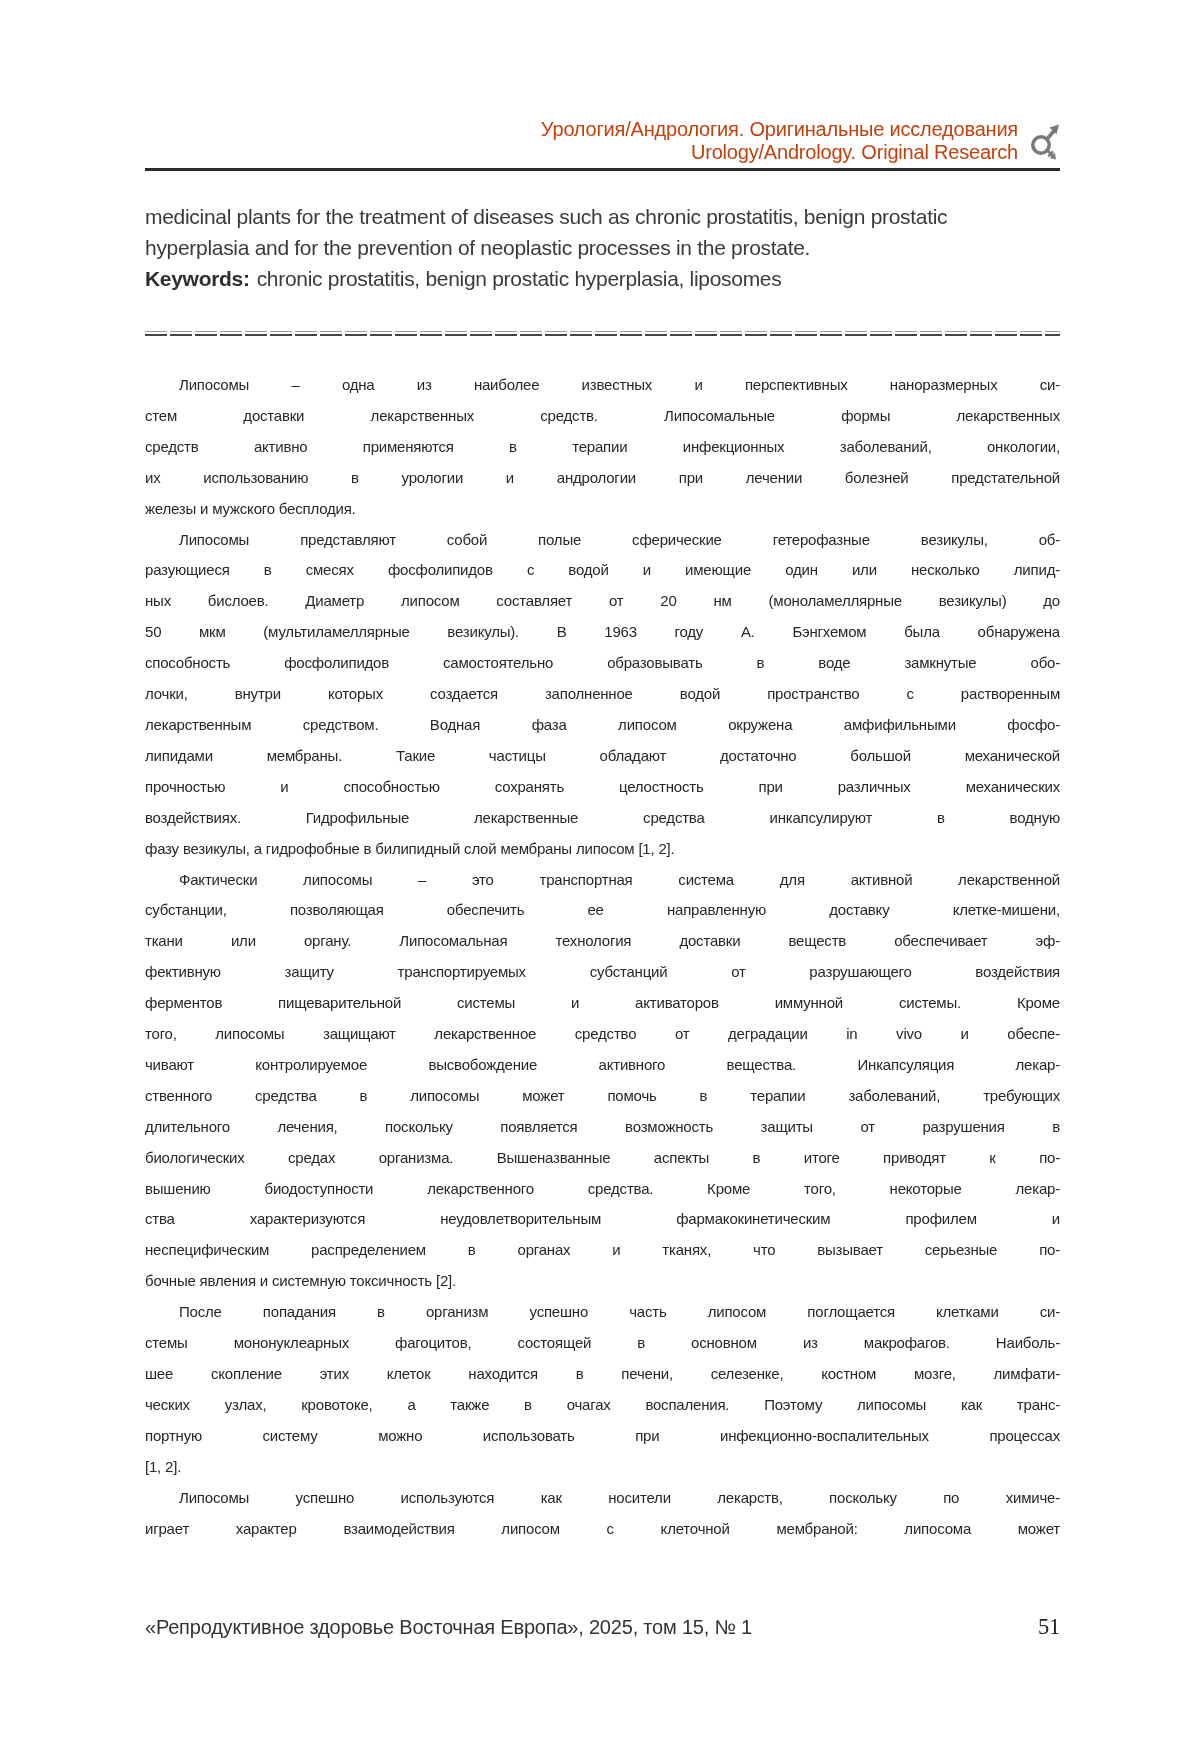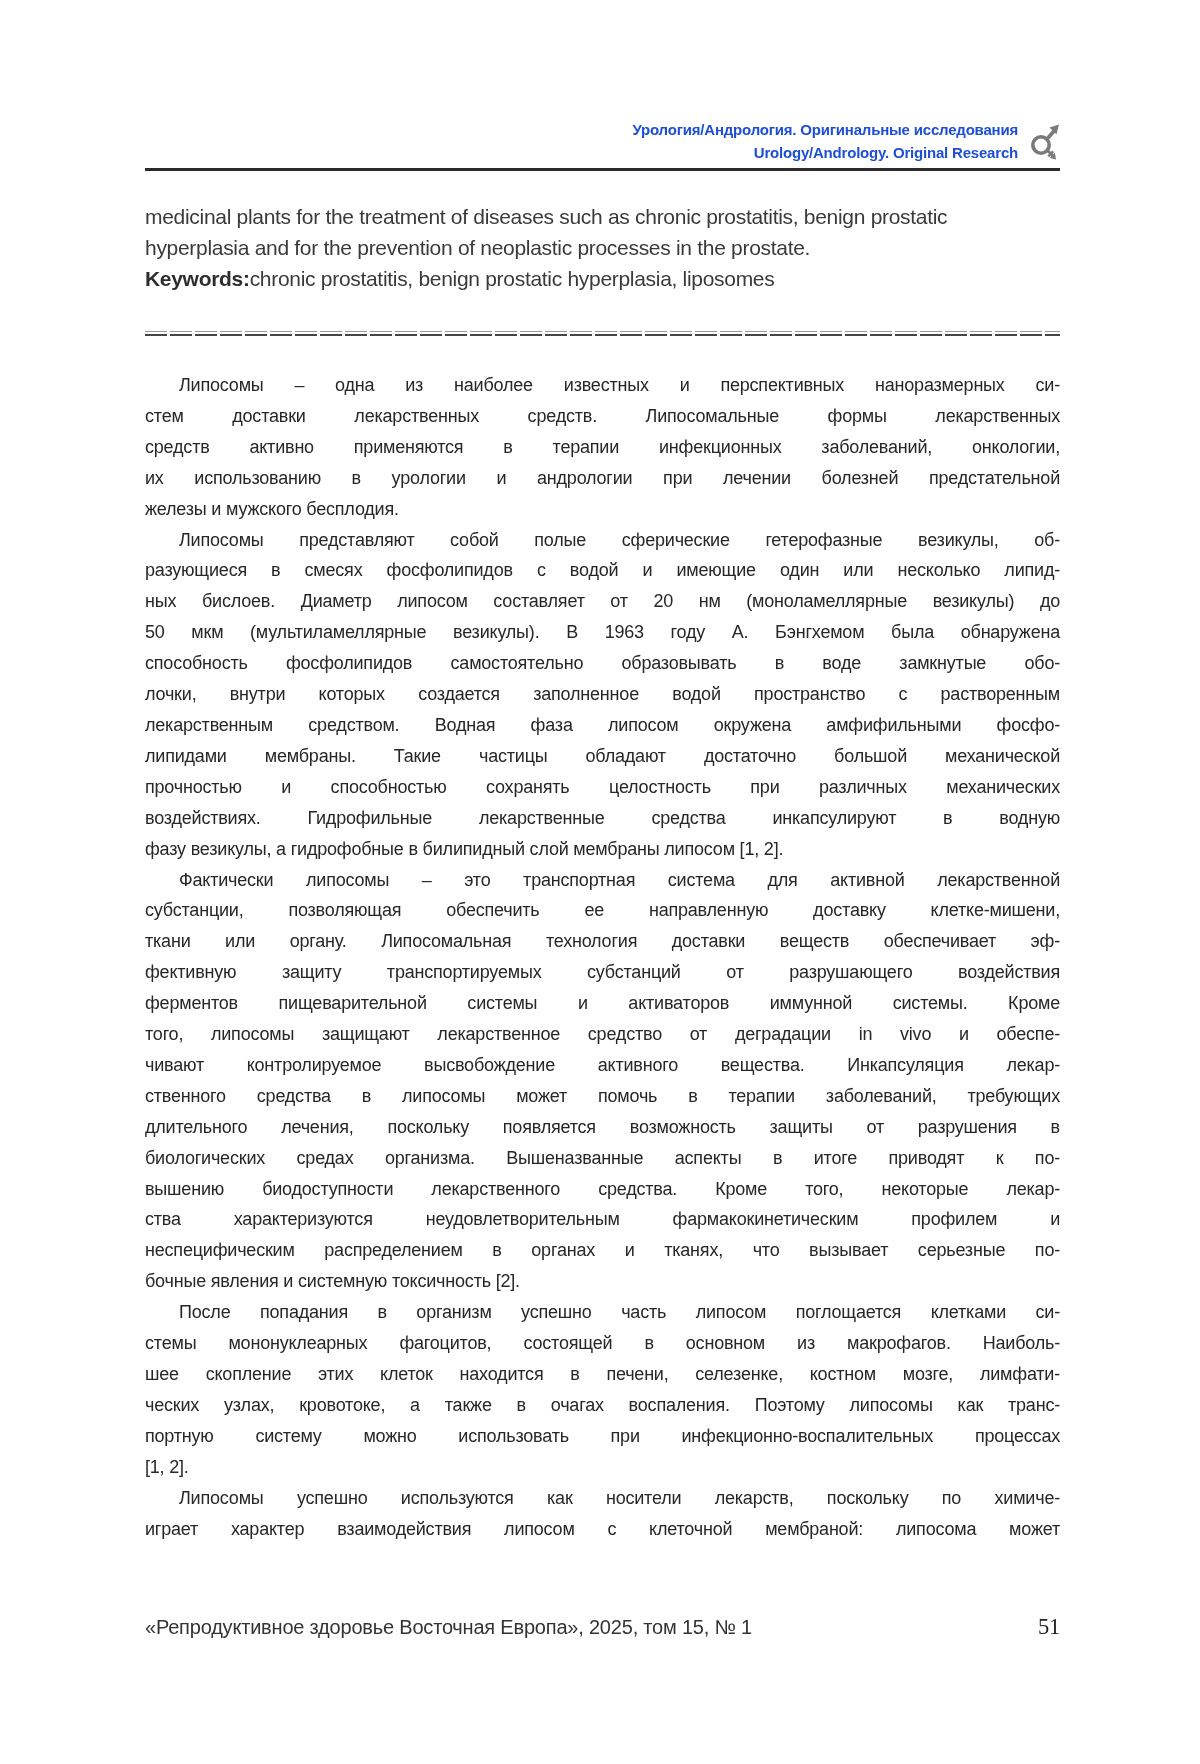--- a/index.html
+++ b/index.html
@@ -8,41 +8,41 @@
     width:1200px; height:1764px;
     background:#ffffff;
     font-family:"Liberation Sans", sans-serif;
     color:#2a2a2a;
     overflow:hidden;
   }
   .col { margin:0 140px 0 145px; }
 
   
   .hdr { margin-top:118px; display:flex; justify-content:flex-end; align-items:center; gap:12px; }
-  .hdr-text { text-align:right; font-size:15px; line-height:23px; color:#1d4ed8; letter-spacing:-0.2px;font-weight:bold; }
+  .hdr-text { text-align:right; font-size:20px; line-height:23px; color:#c2410c; letter-spacing:-0.2px; }
   .rule { margin-top:4px; height:3px; background:#2b2b2b; }
 
   
   .abstract { margin-top:30px; font-size:21px; line-height:31px; color:#3a3a3a; letter-spacing:-0.3px; }
   .aline { white-space:nowrap; }
-  .kw-label { font-weight:bold; color:#2e2e2e; }
+  .kw-label { font-weight:bold; margin-right:7px; color:#2e2e2e; }
 
   
   .dashed-sep {
     margin-top:37px; height:5px;
     background-image:
       repeating-linear-gradient(90deg,#9a9a9a 0 22px, rgba(0,0,0,0) 22px 25px),
       repeating-linear-gradient(90deg,#454545 0 22px, rgba(0,0,0,0) 22px 25px);
     background-size:100% 1px, 100% 2px;
     background-position:0 0, 0 3px;
     background-repeat:no-repeat, no-repeat;
   }
 
   
-  .article-body { margin-top:34px; font-size:18px; line-height:30.9px; color:#272727; letter-spacing:-0.2px; }
+  .article-body { margin-top:34px; font-size:15px; line-height:30.9px; color:#272727; letter-spacing:-0.2px; }
   .bline { text-align:justify; text-align-last:justify; }
   .bline.first { text-indent:34px; }
   .bline.last { text-align-last:left; }
 
   
   .footer {
     position:absolute; left:145px; right:140px; top:1612px;
     display:flex; justify-content:space-between; align-items:baseline;
     font-size:20px; line-height:30px; color:#333333; letter-spacing:-0.2px;
   }

